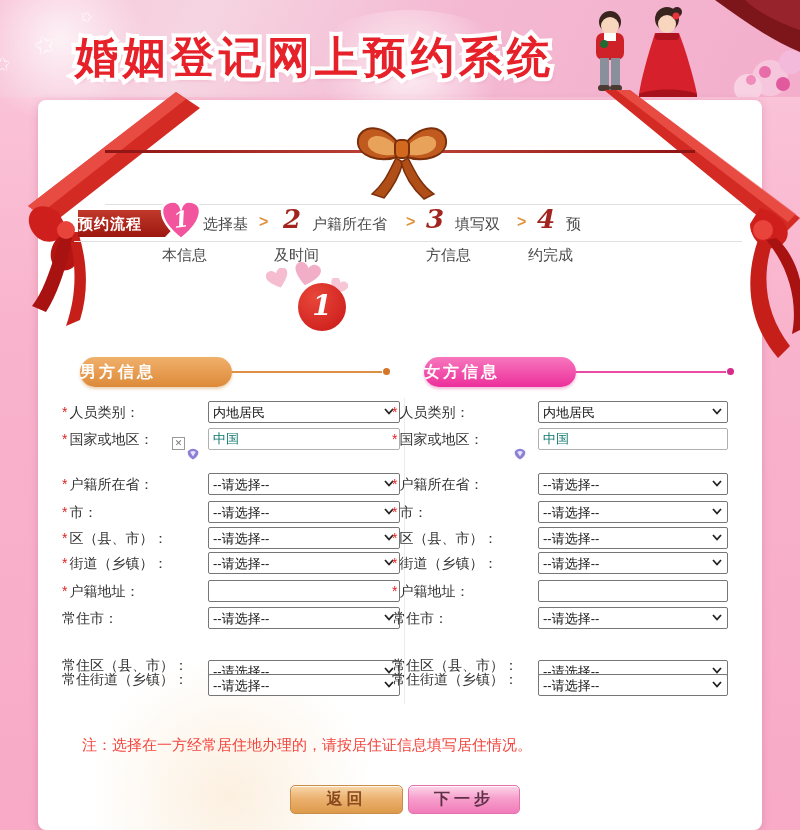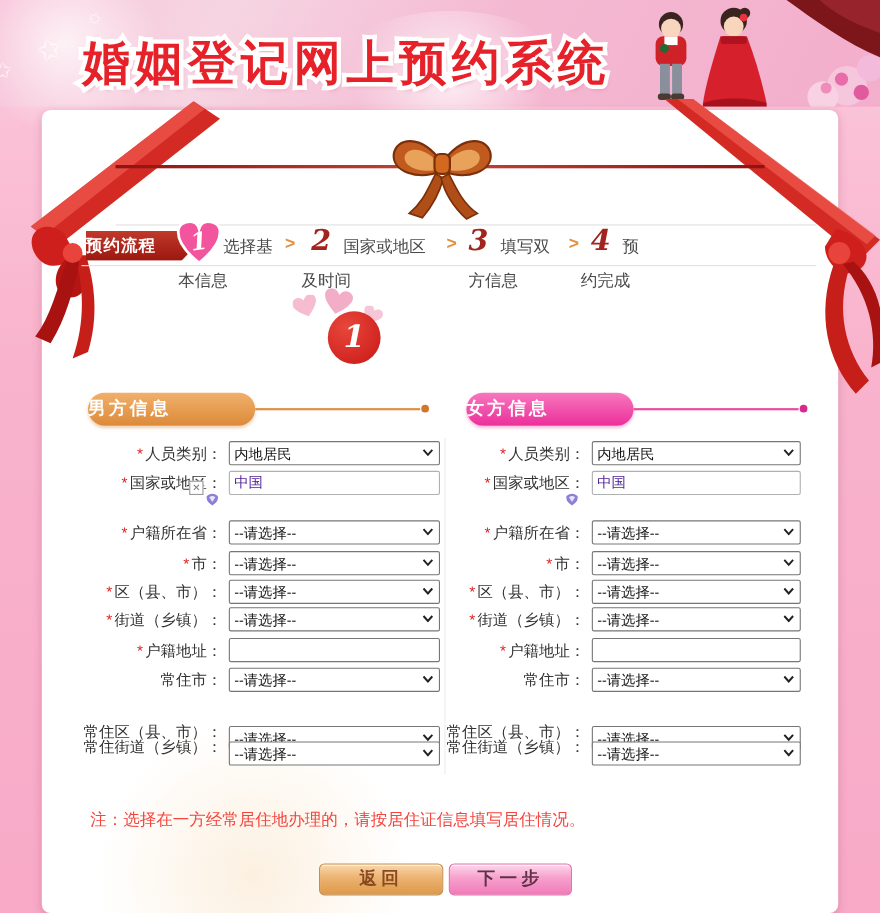--- a/index.html
+++ b/index.html
@@ -51,35 +51,35 @@
   .line-m{left:232px;background:#dd9043;}
   .line-f{left:576px;background:#e94ba2;}
   .col-dot{position:absolute;top:368px;width:7px;height:7px;border-radius:50%;}
   .dot-m{left:383px;background:#d3762a;}
   .dot-f{left:727px;background:#d62a8c;}
   .col-divider{position:absolute;left:404px;top:398px;width:1px;height:306px;background:#ececec;}
   
   .frow{position:absolute;left:0;width:800px;height:22px;}
   .t1{top:401px}.t2{top:428px}.t3{top:473px}.t4{top:501px}.t5{top:527px}
   .t6{top:552px}.t7{top:580px}.t8{top:607px}.t9{top:660px}.t10{top:674px}
-  .lb{position:absolute;top:0;font-size:14px;color:#333;line-height:22px;text-align:right;}
+  .lb{position:absolute;top:0;font-size:14px;color:#333;line-height:22px;text-align:left;}
   .lb.m{left:62px;width:140px;}
   .lb.f{left:392px;width:140px;}
   .tall .lb{line-height:17px;top:-3px;}
   .req{color:#e02020;margin-right:2px;}
   .ct{position:absolute;top:0;height:22px;}
   .ct.m{left:208px;width:192px;}
   .ct.f{left:538px;width:190px;}
   .sel{position:relative;display:block;width:100%;height:18px;}
   .sel select{width:100%;height:22px;border:1px solid #767676;border-radius:2px;background:#fff;
         font-size:13px;color:#111;padding:0 18px 0 4px;appearance:none;-webkit-appearance:none;font-family:inherit;}
   .chev{position:absolute;right:6px;top:7px;pointer-events:none;line-height:0;}
   .txt{width:100%;height:22px;box-sizing:border-box;border:1px solid #767676;border-radius:2px;
         font-size:13px;color:#333;padding:0 4px;font-family:inherit;}
-  .txt.dis{border:1px solid #b0b0b0;color:#4c1d95;background:#fff;}
+  .txt.dis{border:1px solid #b0b0b0;color:#0f766e;background:#fff;}
   .cicon{position:absolute;line-height:0;}
   .bimg{position:absolute;width:11px;height:11px;border:1px solid #999;color:#777;font-size:9px;
         line-height:11px;text-align:center;background:#fff;}
   
   .note{position:absolute;left:82px;top:736px;font-size:15px;color:#f4453e;}
   .btn{position:absolute;top:785px;height:29px;border-radius:5px;font-size:16px;font-weight:bold;
         cursor:pointer;font-family:Liberation Sans, sans-serif;letter-spacing:4px;}
   .btn-back{left:290px;width:113px;border:1px solid #c98d4a;color:#8a4a1f;
         background:linear-gradient(180deg,#f8d8ab 0%,#ecb271 45%,#dd9a4a 100%);
         box-shadow:inset 0 1px 0 rgba(255,255,255,.8);}
@@ -173,21 +173,21 @@
 
   <div class="flow-badge">预约流程</div>
 
   <svg class="heart1" width="44" height="42" viewBox="0 0 44 42">
     <path d="M22 39 C7 27 3 18 3 11 C3 4 9 1.5 14 1.5 C18 1.5 21 4.5 22 8 C23 4.5 26 1.5 30 1.5 C35 1.5 41 4 41 11 C41 18 37 27 22 39Z" fill="#f2549e" stroke="#ffffff" stroke-width="2.5"></path>
     <text x="22" y="27" text-anchor="middle" fill="#ffffff" font-family="DejaVu Serif, serif" font-style="italic" font-weight="bold" font-size="22" transform="rotate(-8 22 20)">1</text>
   </svg>
   <span class="step-txt" style="left:203px;top:215px;">选择基</span>
   <span class="step-sep" style="left:259px;top:213px;">&gt;</span>
   <span class="step-num" style="left:283px;top:206px;">2</span>
-  <span class="step-txt" style="left:312px;top:215px;">国家或地区</span>
+  <span class="step-txt" style="left:312px;top:215px;">户籍所在省</span>
   <span class="step-sep" style="left:406px;top:213px;">&gt;</span>
   <span class="step-num" style="left:426px;top:206px;">3</span>
   <span class="step-txt" style="left:455px;top:215px;">填写双</span>
   <span class="step-sep" style="left:517px;top:213px;">&gt;</span>
   <span class="step-num" style="left:537px;top:206px;">4</span>
   <span class="step-txt" style="left:566px;top:215px;">预</span>
 
   <span class="step-txt" style="left:162px;top:246px;">本信息</span>
   <span class="step-txt" style="left:274px;top:246px;">及时间</span>
   <span class="step-txt" style="left:426px;top:246px;">方信息</span>

